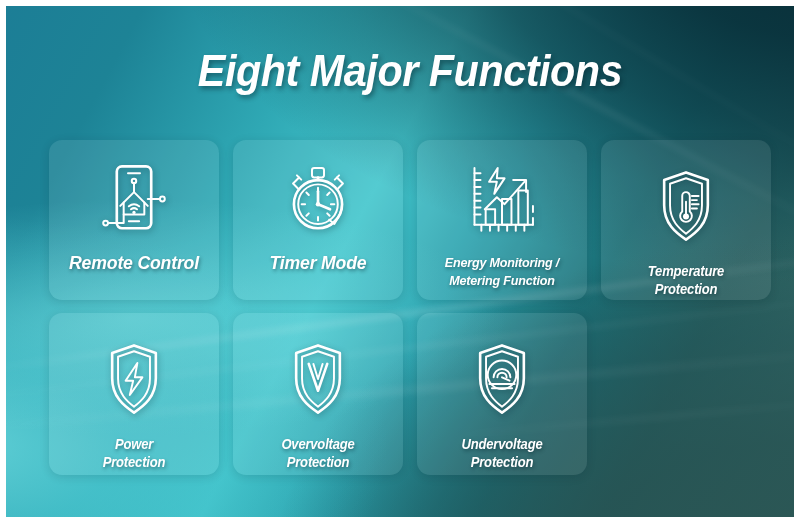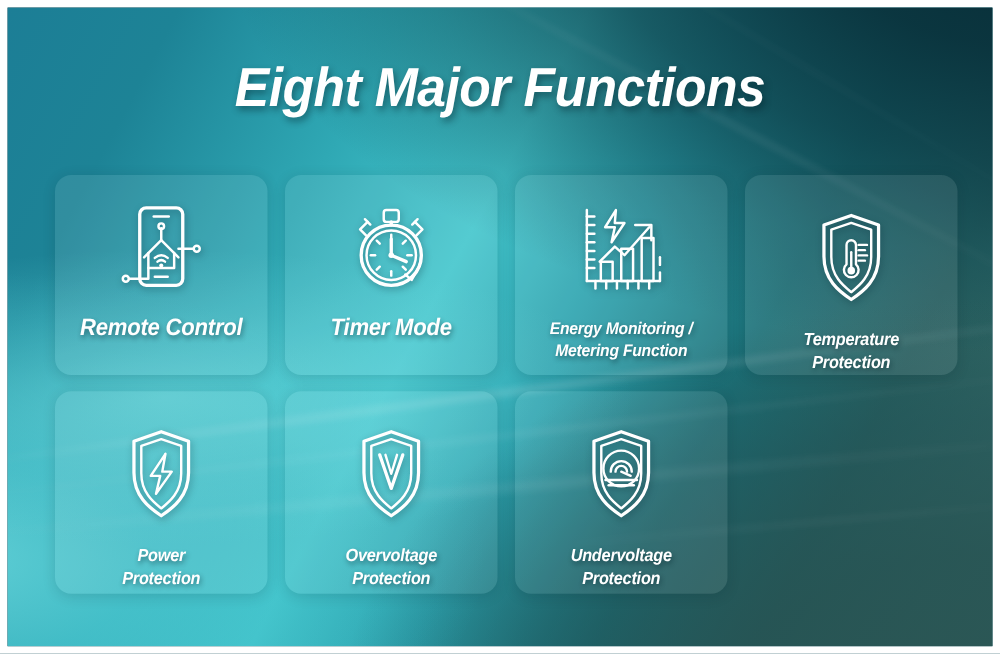--- a/index.html
+++ b/index.html
@@ -88,38 +88,38 @@
     filter:blur(3px);
   }
   .streak.s1 { left:-8%;  top:59%;  width:126%; height:5px;  transform:rotate(-7.5deg); opacity:.55; }
   .streak.s2 { left:-8%;  top:66%;  width:126%; height:3px;  transform:rotate(-6.5deg); opacity:.35; }
   .streak.s3 { left:-6%;  top:74%;  width:120%; height:8px;  transform:rotate(-5deg);   opacity:.22; }
   .streak.s4 { left:36%;  top:20%;  width:80%;  height:4px;  transform:rotate(28deg);   opacity:.30; }
   .streak.s5 { left:46%;  top:10%;  width:72%;  height:2px;  transform:rotate(31deg);   opacity:.22; }
   .streak.s6 { left:54%;  top:80%;  width:58%;  height:4px;  transform:rotate(-5deg);   opacity:.18; }
 
   
-  #content { position:absolute; inset:0; }
+  #content { position:absolute; inset:0;margin-left:20px; }
 
   .title {
     position:absolute;
     top:40px; left:0; right:0;
     text-align:center;
     font-size:44px;
     font-weight:bold;
     font-style:italic;
     letter-spacing:-0.5px;
     color:#ffffff;
     text-shadow:2px 3px 6px rgba(0,30,40,.45);
     transform:scaleX(.94);
   }
 
   .grid {
     position:absolute;
-    left:38px; top:134px;
+    left:23px; top:134px;
     width:724px;
     display:grid;
     grid-template-columns:repeat(4, 170px);
     grid-template-rows:160px 162px;
     column-gap:14px;
     row-gap:13px;
   }
 
   .card {
     position:relative;

